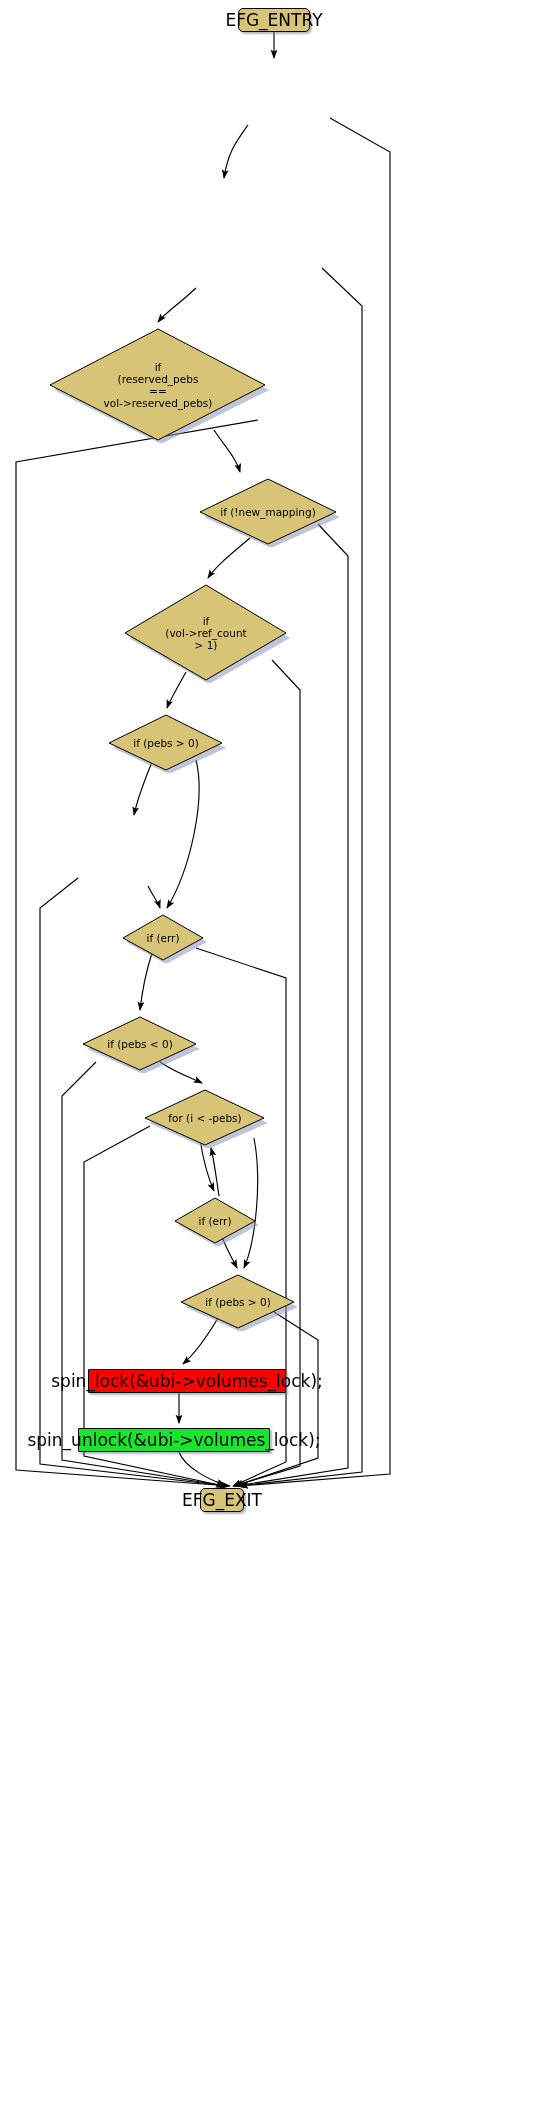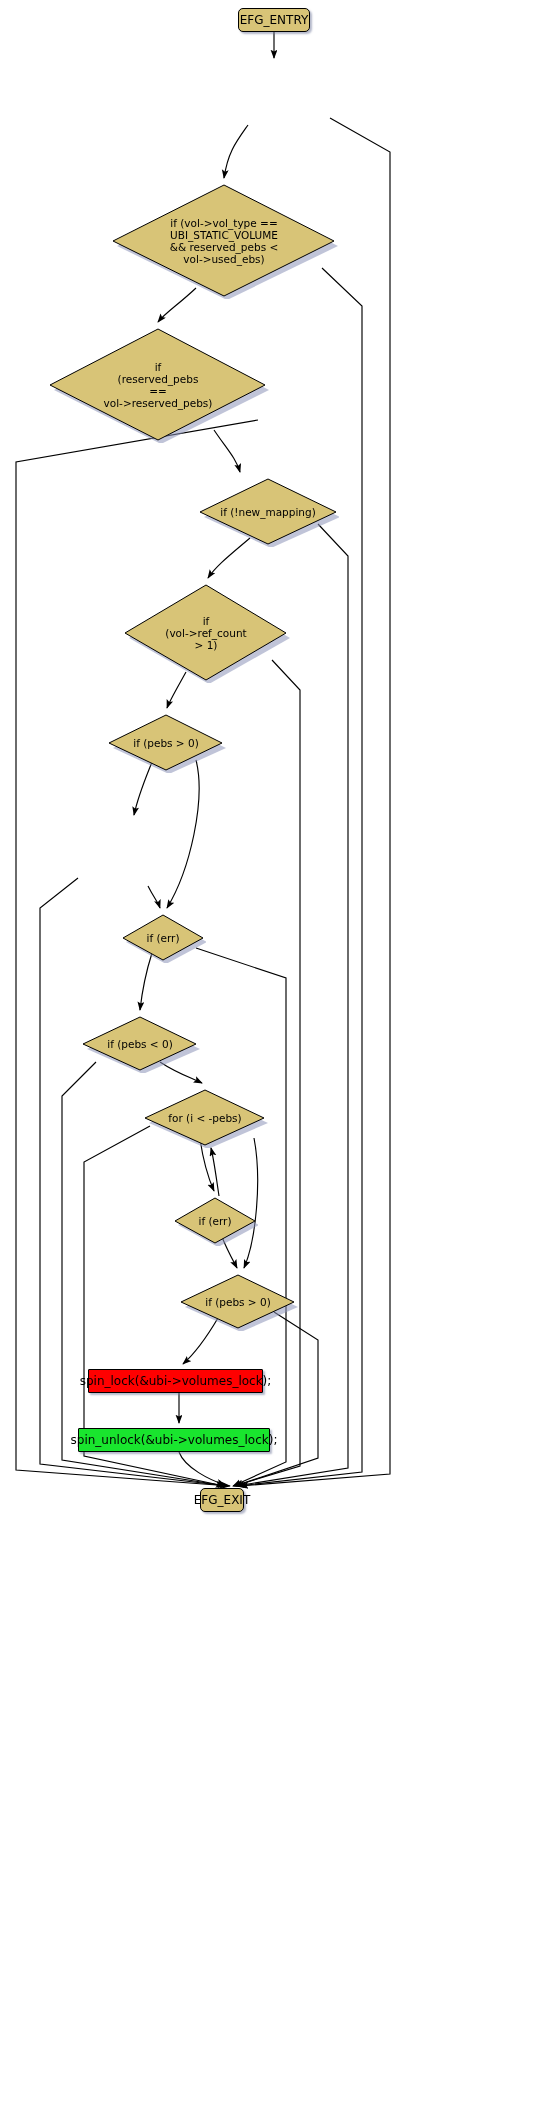--- a/index.html
+++ b/index.html
@@ -14,21 +14,21 @@
 
   
   .diamond{ }
   .diamond .shape{position:absolute;left:0;top:0;width:100%;height:100%;}
   .diamond .lbl{position:relative;z-index:3;font-size:10.5px;line-height:12.2px;
                 color:#000;white-space:pre;}
 
   
   .boxnode{border:1px solid #000;border-radius:5px;
            box-shadow:2px 2px 2px rgba(120,128,160,.55);
-           font-size:12px;color:#000;}
+           font-size:17px;color:#000;}
   .boxnode.entry,.boxnode.exit{background:#d8c477;}
   .boxnode.rect{border-radius:1px;}
   .boxnode.red{background:#ff0000;}
   .boxnode.green{background:#19e52e;}
   .boxnode .lbl{padding:0 6px;white-space:nowrap;}
 </style>
 </head>
 <body>
 
 <div id="canvas">
@@ -90,30 +90,20 @@
       <path d="M274,1312 L318,1340 L318,1458 L235,1486"></path>
       <path d="M150,1126 L84,1162 L84,1456 L224,1486"></path>
     </g>
   </svg>
 
   <div class="node boxnode entry" style="left:238px;top:8px;width:72px;height:24px;">
     <span class="lbl">EFG_ENTRY</span>
   </div>
 
 
-  <div class="node diamond" style="left:110px;top:183px;width:228px;height:116px;">
-    <svg class="shape" viewBox="0 0 228 116" preserveAspectRatio="none">
-      <polygon points="114,4 225,60 114,114 4,60" fill="#8d94b8" opacity=".55" transform="translate(3,3)"></polygon>
-      <polygon points="114,2 224,58 114,113 3,58" fill="#d8c477" stroke="#000" stroke-width="1"></polygon>
-    </svg>
-    <span class="lbl">if (vol-&gt;vol_type ==
-UBI_STATIC_VOLUME
-&amp;&amp; reserved_pebs &lt;
-vol-&gt;used_ebs)</span>
-  </div>
 
   <div class="node diamond" style="left:47px;top:327px;width:222px;height:116px;">
     <svg class="shape" viewBox="0 0 222 116" preserveAspectRatio="none">
       <polygon points="111,4 219,60 111,114 4,60" fill="#8d94b8" opacity=".55" transform="translate(3,3)"></polygon>
       <polygon points="111,2 218,58 111,113 3,58" fill="#d8c477" stroke="#000" stroke-width="1"></polygon>
     </svg>
     <span class="lbl">if
 (reserved_pebs
 ==
 vol-&gt;reserved_pebs)</span>
@@ -179,21 +169,21 @@
   </div>
 
   <div class="node diamond" style="left:178px;top:1273px;width:120px;height:58px;">
     <svg class="shape" viewBox="0 0 120 58" preserveAspectRatio="none">
       <polygon points="60,4 117,31 60,56 4,31" fill="#8d94b8" opacity=".55" transform="translate(3,3)"></polygon>
       <polygon points="60,2 116,29 60,55 3,29" fill="#d8c477" stroke="#000" stroke-width="1"></polygon>
     </svg>
     <span class="lbl">if (pebs &gt; 0)</span>
   </div>
 
-  <div class="node boxnode rect red" style="left:88px;top:1369px;width:175px;height:24px;">
+  <div class="node boxnode rect red" style="left:88px;top:1369px;width:198px;height:24px;">
     <span class="lbl">spin_lock(&amp;ubi-&gt;volumes_lock);</span>
   </div>
 
   <div class="node boxnode rect green" style="left:78px;top:1428px;width:192px;height:24px;">
     <span class="lbl">spin_unlock(&amp;ubi-&gt;volumes_lock);</span>
   </div>
 
   <div class="node boxnode exit" style="left:200px;top:1488px;width:44px;height:24px;">
     <span class="lbl">EFG_EXIT</span>
   </div>

